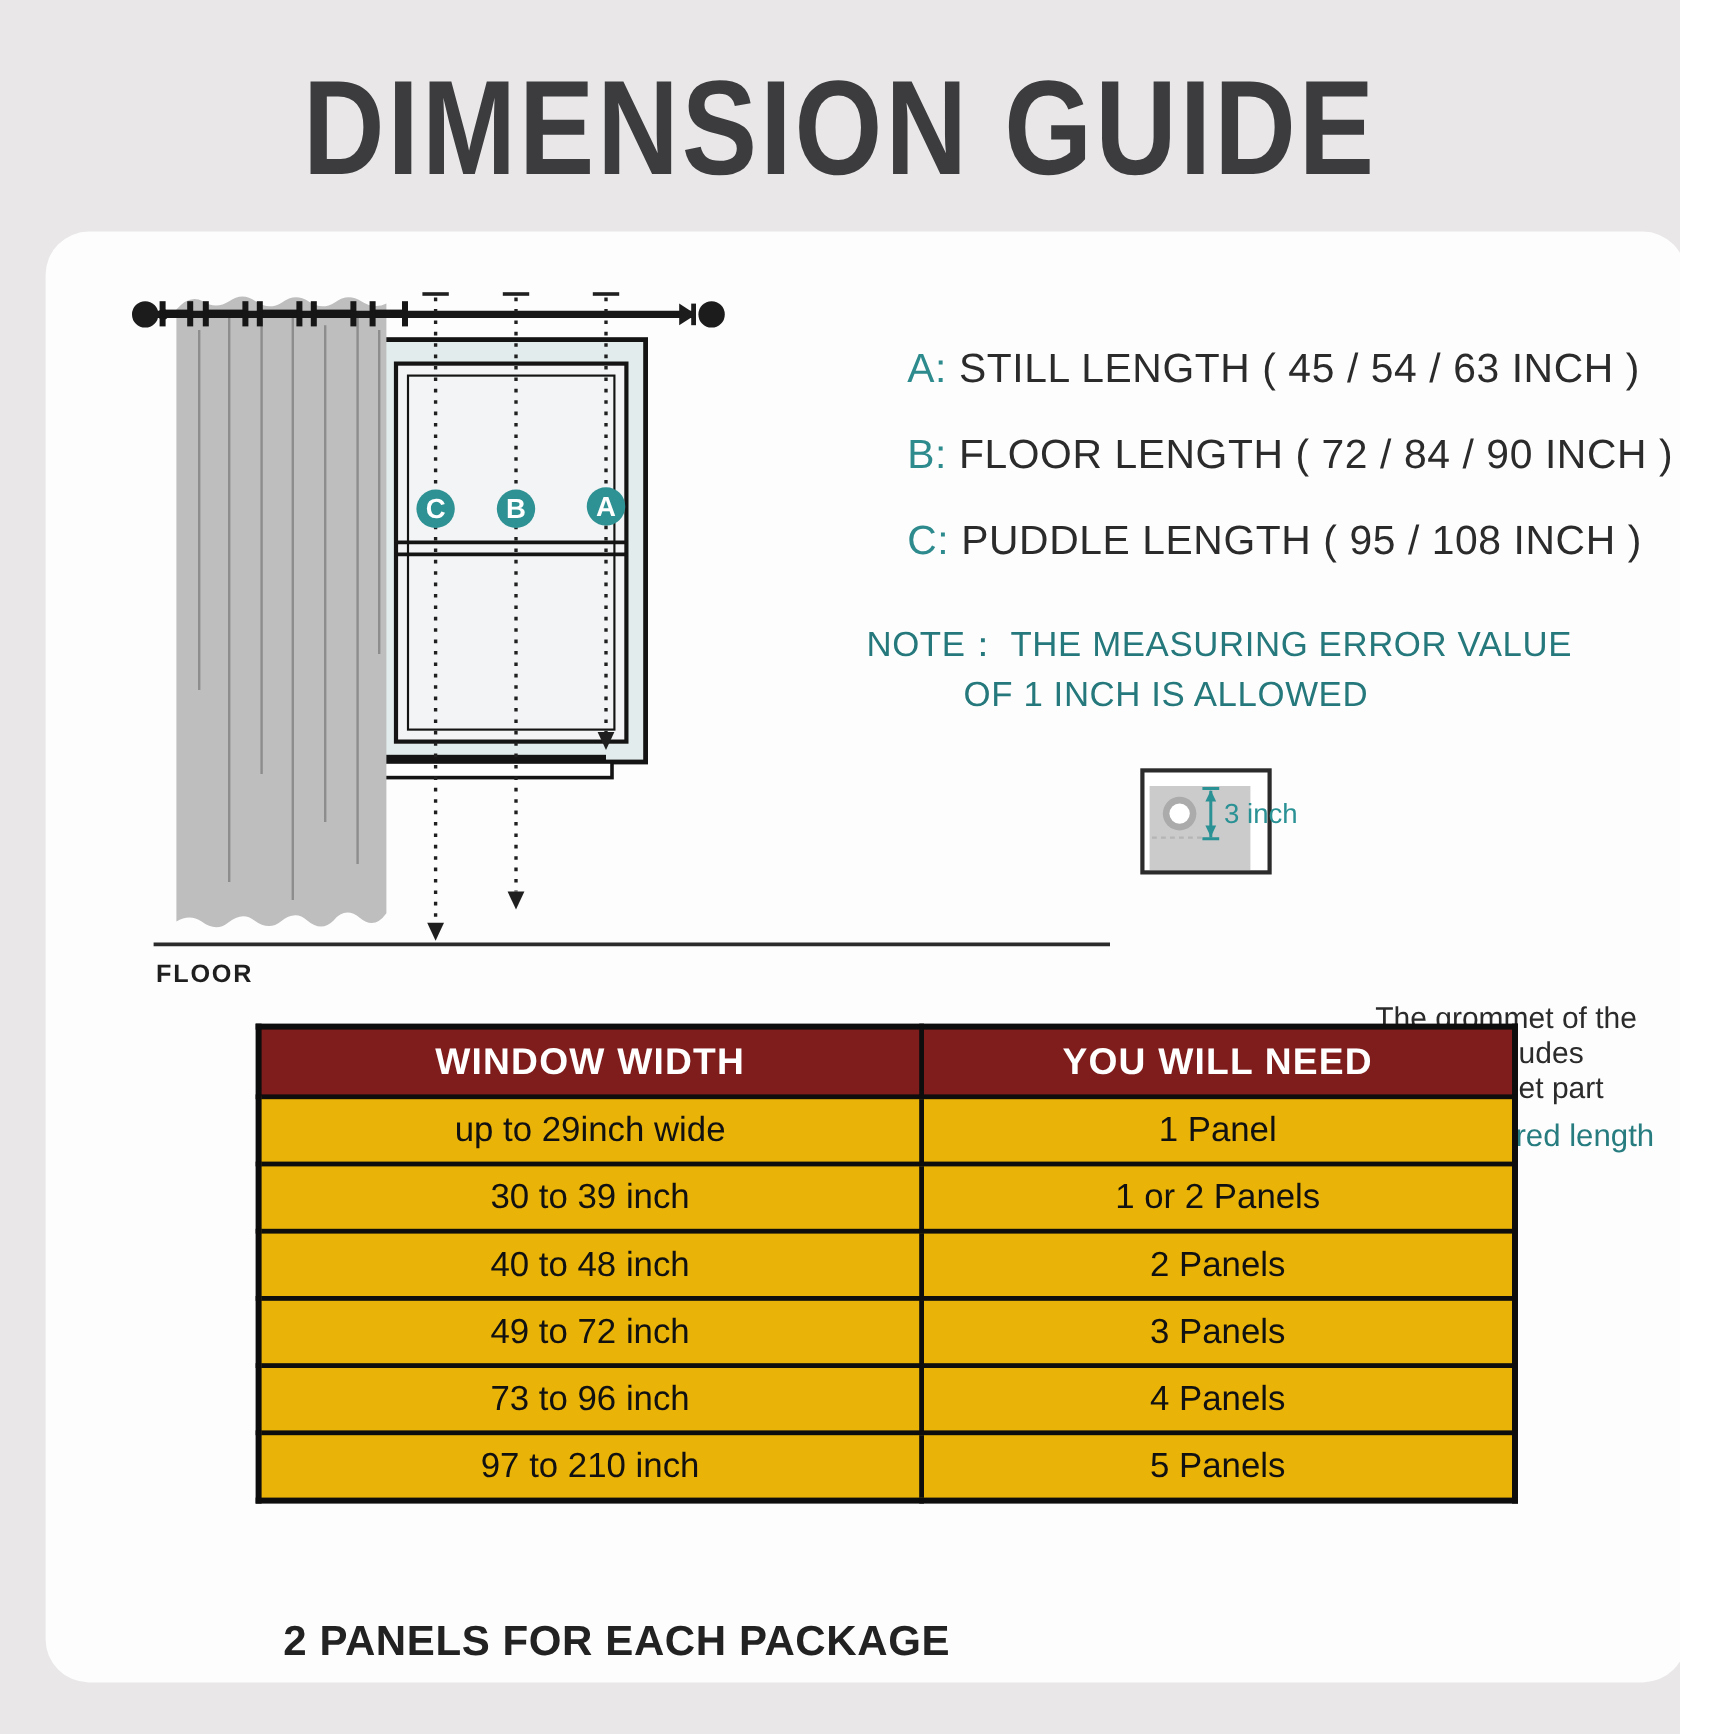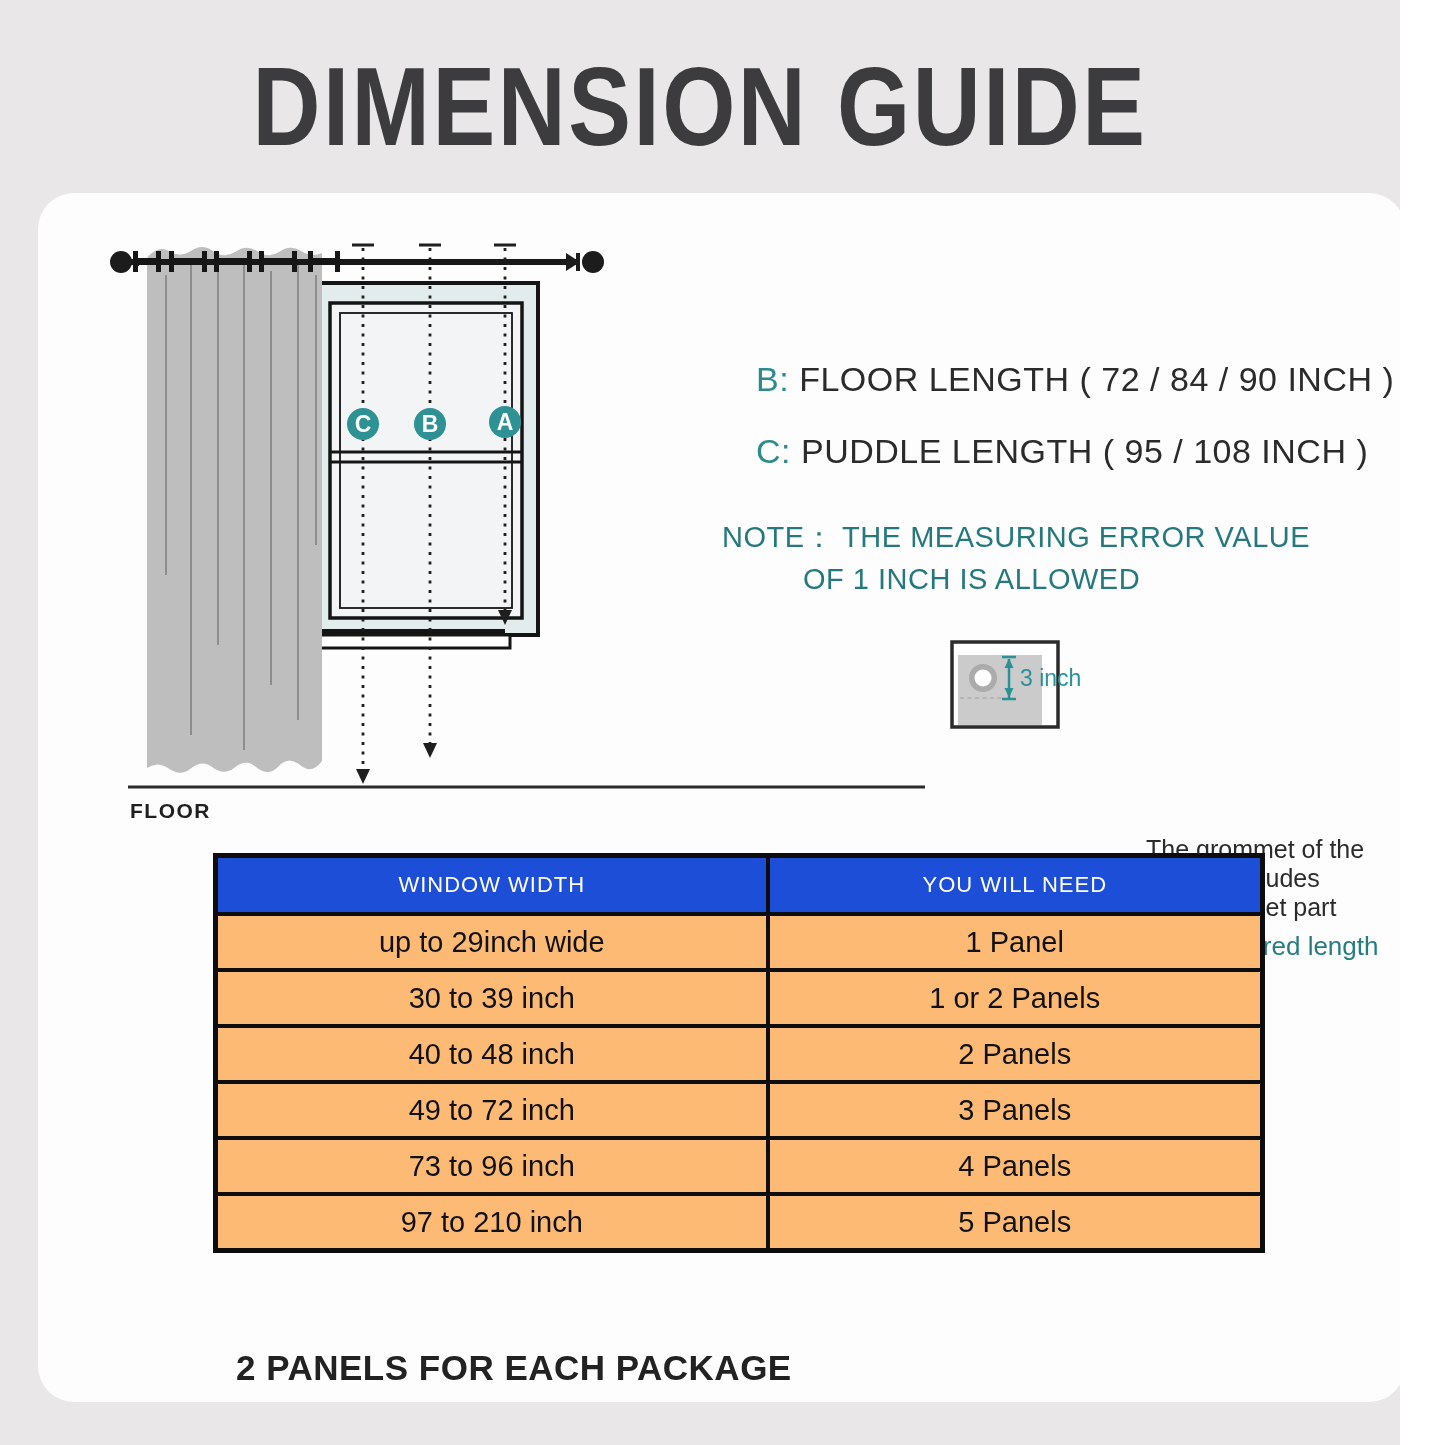--- a/index.html
+++ b/index.html
@@ -50,27 +50,27 @@
   
   .size-table{
     position:absolute;left:213px;top:853px;
     width:1047px;
     border-collapse:collapse;
     table-layout:fixed;
   }
   .size-table th,.size-table td{
     border:4px solid #0d0d0d;
     text-align:center;vertical-align:middle;
-    background:#fdba74;
+    background:#eab308;
   }
   .size-table{border:5px solid #0d0d0d;}
   .size-table th{
     height:52px;
-    background:#1d4ed8;color:#ffffff;
-    font-size:22px;font-weight:400;letter-spacing:1px;
+    background:#7f1d1d;color:#ffffff;
+    font-size:31px;font-weight:700;letter-spacing:1px;
   }
   .size-table td{
     height:50px;
     font-size:29px;color:#111111;font-weight:400;
   }
   .col-w{width:552px;}
   .col-n{width:495px;}
   .footer-note{
     position:absolute;left:225px;top:1348px;
     font-size:35px;font-weight:600;color:#222222;letter-spacing:0.5px;
@@ -169,20 +169,23 @@
       </g>
       <g>
         <circle cx="445" cy="207" r="16" fill="#2e9193"></circle>
         <text x="445" y="215" text-anchor="middle" font-size="23" font-weight="700" fill="#ffffff">A</text>
       </g>
 
       <line x1="68" y1="572" x2="865" y2="572" stroke="#2b2b2b" stroke-width="3"></line>
       <text x="70" y="603" font-size="21" font-weight="600" fill="#1f1f1f" letter-spacing="1.5">FLOOR</text>
     </svg>
 
+    <div class="measure-line" style="top:95px;">
+      <span class="prefix">A:</span><span>STILL LENGTH ( 45 / 54 / 63 INCH )</span>
+    </div>
     <div class="measure-line" style="top:167px;">
       <span class="prefix">B:</span><span>FLOOR LENGTH ( 72 / 84 / 90 INCH )</span>
     </div>
     <div class="measure-line" style="top:239px;">
       <span class="prefix">C:</span><span>PUDDLE LENGTH ( 95 / 108 INCH )</span>
     </div>
 
     <div class="note-line1" style="top:325px;left:684px;">NOTE：  THE MEASURING ERROR VALUE</div>
     <div class="note-line2" style="top:370px;left:765px;">OF 1 INCH IS ALLOWED</div>
 

